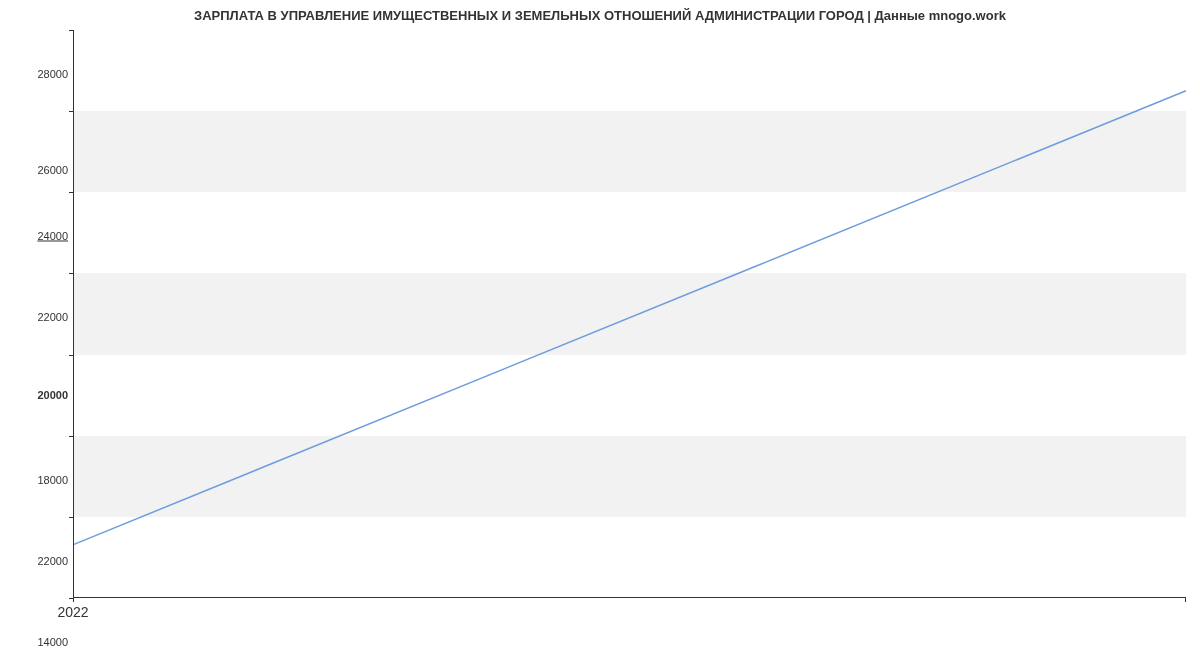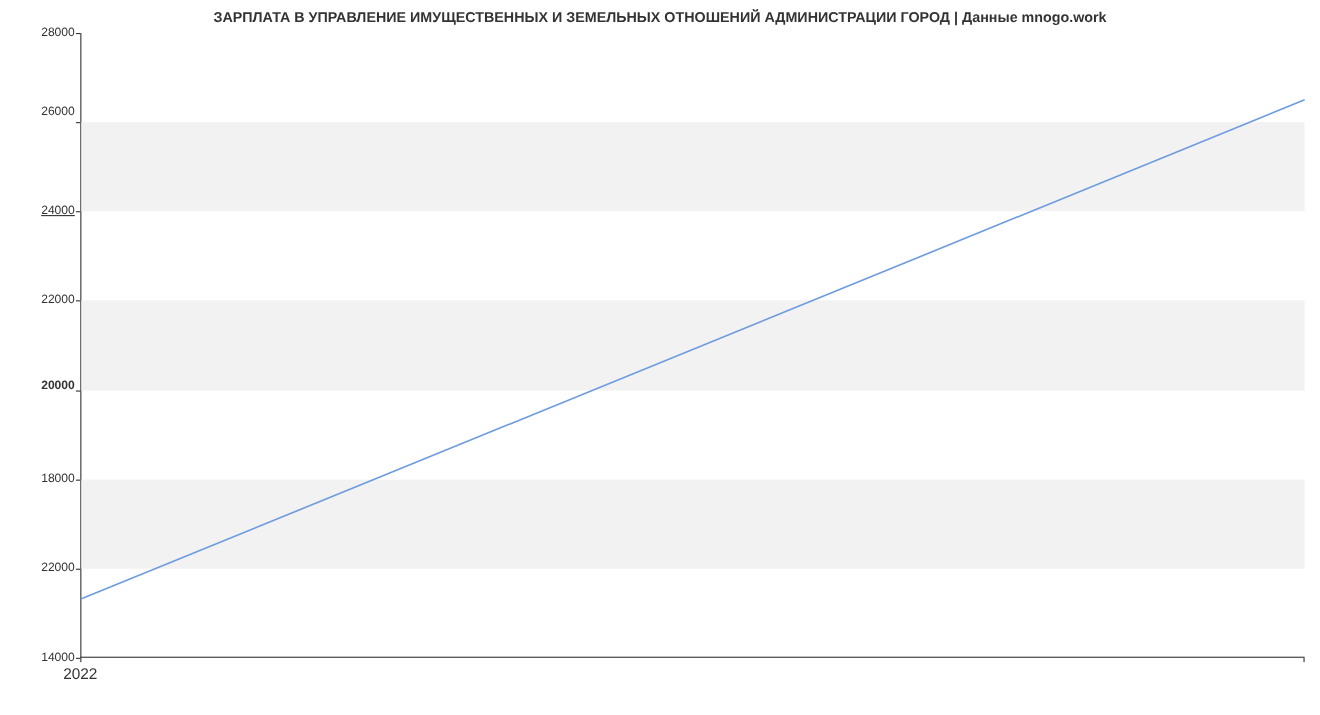--- a/index.html
+++ b/index.html
@@ -44,20 +44,21 @@
   }
   .ytick {
     position: absolute;
     left: 28px;
     width: 40px;
     text-align: right;
     font-size: 11px;
     color: #333;
     line-height: 1;
     transform: translateY(-50%);
+    margin-top: 44px;
   }
   .ytick-mark {
     position: absolute;
     left: 69px;
     width: 4px;
     height: 1px;
     background: #333;
   }
   .xtick {
     position: absolute;
@@ -101,21 +102,21 @@
     <div class="ytick" style="top: 516.857px;">22000</div>
     <div class="ytick-mark" style="top: 516.857px;"></div>
     <div class="ytick" style="top: 435.714px;">18000</div>
     <div class="ytick-mark" style="top: 435.714px;"></div>
     <div class="ytick" style="top: 351px; font-weight: bold;">20000</div>
     <div class="ytick-mark" style="top: 354.571px;"></div>
     <div class="ytick" style="top: 273.429px;">22000</div>
     <div class="ytick-mark" style="top: 273.429px;"></div>
     <div class="ytick" style="top: 192.286px; text-decoration: underline;">24000</div>
     <div class="ytick-mark" style="top: 192.286px;"></div>
-    <div class="ytick" style="top: 102px;">26000</div>
+    <div class="ytick" style="top: 126px;">26000</div>
     <div class="ytick-mark" style="top: 111.143px;"></div>
     <div class="ytick" style="top: 30px;">28000</div>
     <div class="ytick-mark" style="top: 30px;"></div>
     <div class="xtick" style="left: 73px;">2022</div>
     <div class="xtick-mark" style="left: 73px;"></div>
     <div class="xtick" style="left: 1192px; margin-left: 32px;">2023</div>
     <div class="xtick-mark" style="left: 1185px;"></div>
   </div>
 
 </body></html>

